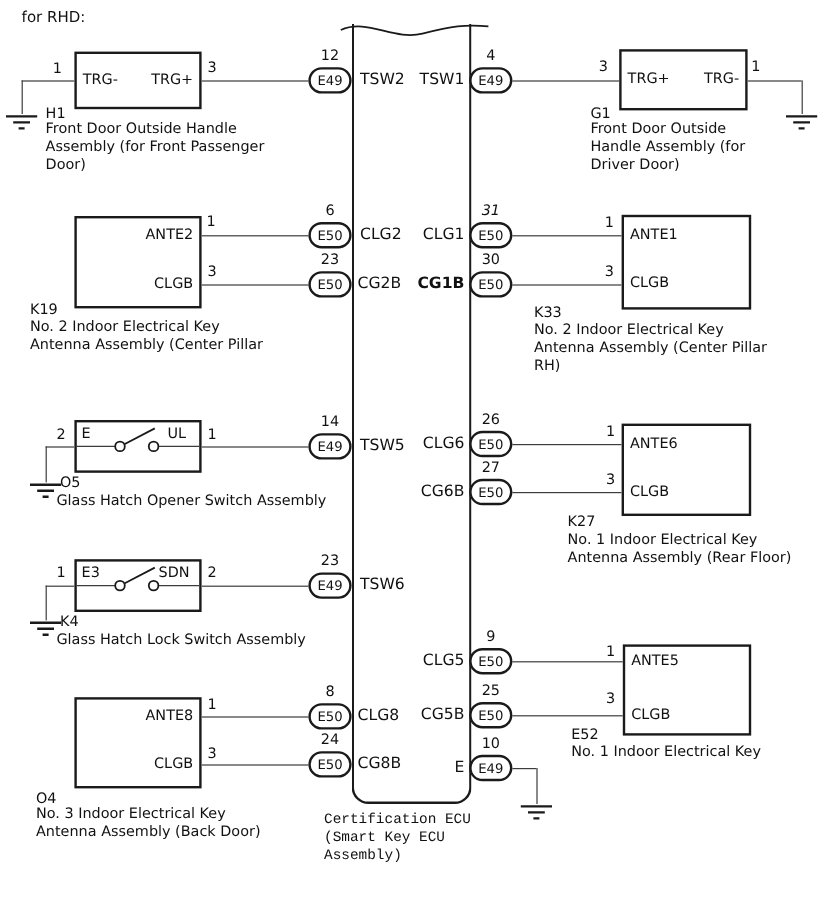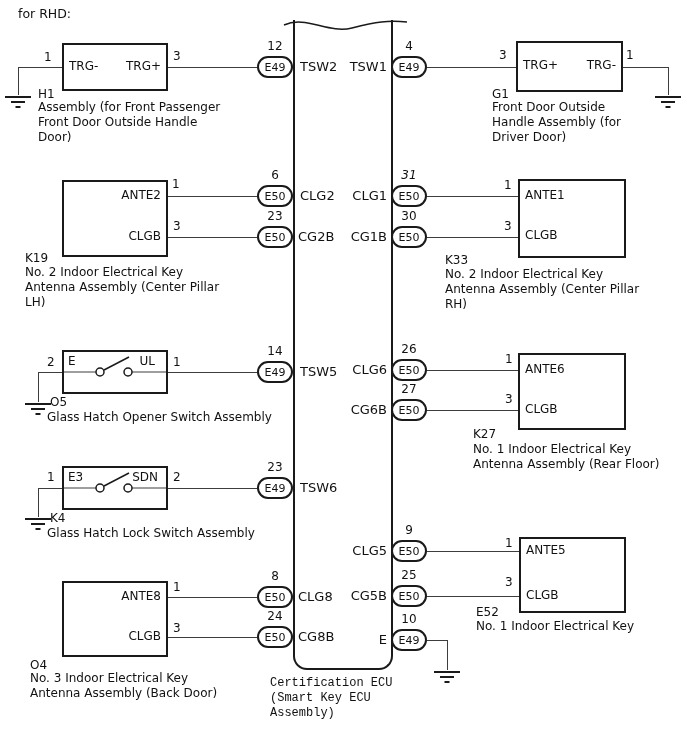--- a/index.html
+++ b/index.html
@@ -115,21 +115,21 @@
   <div class="pin pc" style="left:391px;top:40px;">4</div>
   <div class="oval" style="left:391px;top:56px;">E49</div>
   <div class="sig r" style="right:301px;top:60px;">TSW1</div>
 
   <div class="pin pc" style="left:391px;top:169px;font-style:italic;">31</div>
   <div class="oval" style="left:391px;top:185px;">E50</div>
   <div class="sig r" style="right:301px;top:189px;">CLG1</div>
 
   <div class="pin pc" style="left:391px;top:210px;">30</div>
   <div class="oval" style="left:391px;top:226px;">E50</div>
-  <div class="sig r" style="right:301px;top:230px;">CG1B</div>
+  <div class="sig r" style="right:301px;top:230px;font-weight:bold;">CG1B</div>
 
   <div class="pin pc" style="left:391px;top:343px;">26</div>
   <div class="oval" style="left:391px;top:359px;">E50</div>
   <div class="sig r" style="right:301px;top:363px;">CLG6</div>
 
   <div class="pin pc" style="left:391px;top:383px;">27</div>
   <div class="oval" style="left:391px;top:399px;">E50</div>
   <div class="sig r" style="right:301px;top:403px;">CG6B</div>
 
   <div class="pin pc" style="left:391px;top:524px;">9</div>
@@ -145,22 +145,22 @@
   <div class="sig r" style="right:301px;top:633px;">E</div>
 
   <div class="box" style="left:62px;top:43px;width:106px;height:48px;">
     <div class="term" style="left:5px;top:15px;">TRG-</div>
     <div class="term" style="right:5px;top:15px;">TRG+</div>
   </div>
   <div class="pin" style="left:44px;top:51px;">1</div>
   <div class="pin" style="left:173px;top:50px;">3</div>
   <div class="code" style="left:38px;top:87px;">H1</div>
   <div class="desc" style="left:38px;top:100px;">
+    <div>Front Door Outside Handle</div>
     <div>Assembly (for Front Passenger</div>
-    <div>Front Door Outside Handle</div>
     <div>Door)</div>
   </div>
 
   <div class="box" style="left:516px;top:41px;width:107px;height:51px;">
     <div class="term" style="left:5px;top:16px;">TRG+</div>
     <div class="term" style="right:5px;top:16px;">TRG-</div>
   </div>
   <div class="pin" style="left:499px;top:49px;">3</div>
   <div class="pin" style="left:626px;top:49px;">1</div>
   <div class="code" style="left:492px;top:87px;">G1</div>
@@ -173,21 +173,20 @@
   <div class="box" style="left:62px;top:180px;width:106px;height:77px;">
     <div class="term" style="right:5px;top:7px;">ANTE2</div>
     <div class="term" style="right:5px;top:48px;">CLGB</div>
   </div>
   <div class="pin" style="left:172px;top:178px;">1</div>
   <div class="pin" style="left:173px;top:220px;">3</div>
   <div class="code" style="left:25px;top:251px;">K19</div>
   <div class="desc" style="left:25px;top:265px;">
     <div>No. 2 Indoor Electrical Key</div>
     <div>Antenna Assembly (Center Pillar</div>
-    <div>LH)</div>
   </div>
 
   <div class="box" style="left:518px;top:179px;width:108px;height:79px;">
     <div class="term" style="left:5px;top:8px;">ANTE1</div>
     <div class="term" style="left:5px;top:48px;">CLGB</div>
   </div>
   <div class="pin" style="left:504px;top:179px;">1</div>
   <div class="pin" style="left:504px;top:220px;">3</div>
   <div class="code" style="left:445px;top:253px;">K33</div>
   <div class="desc" style="left:445px;top:267px;">

